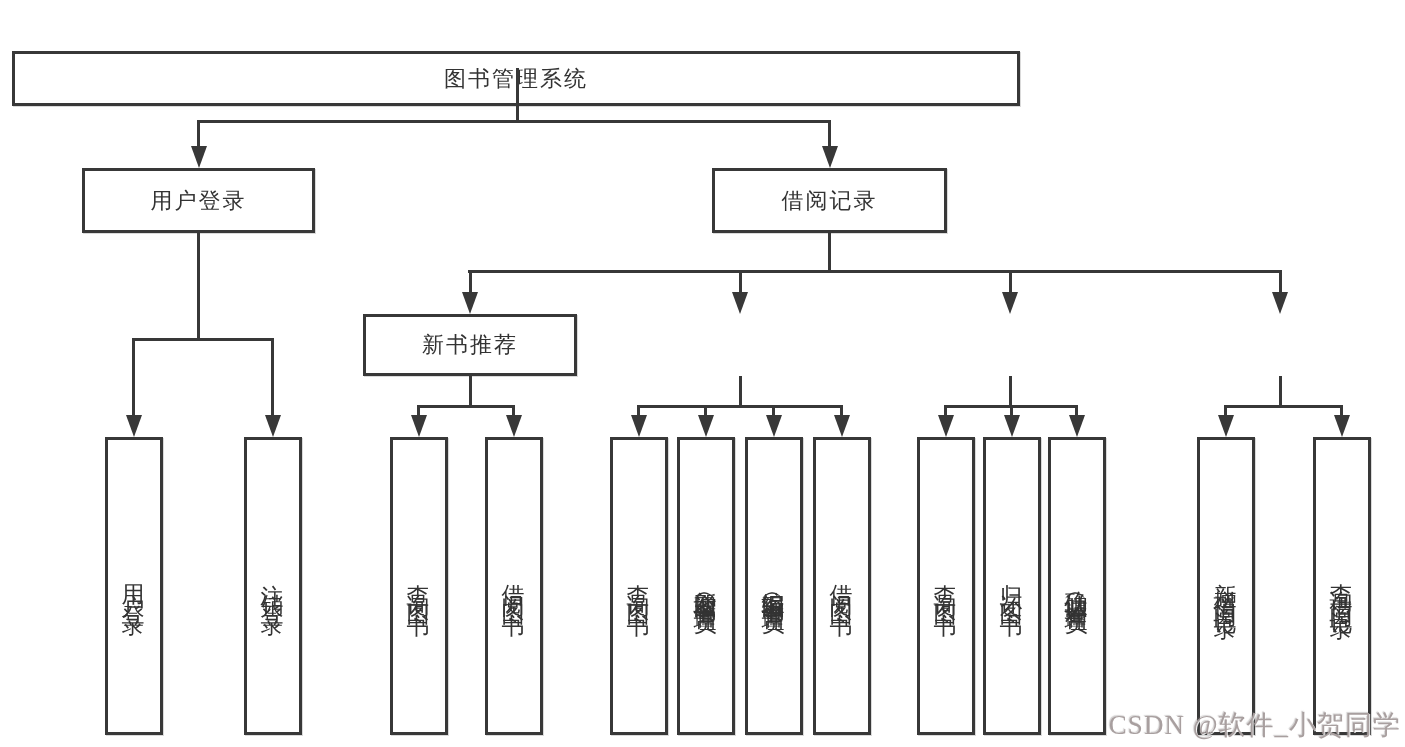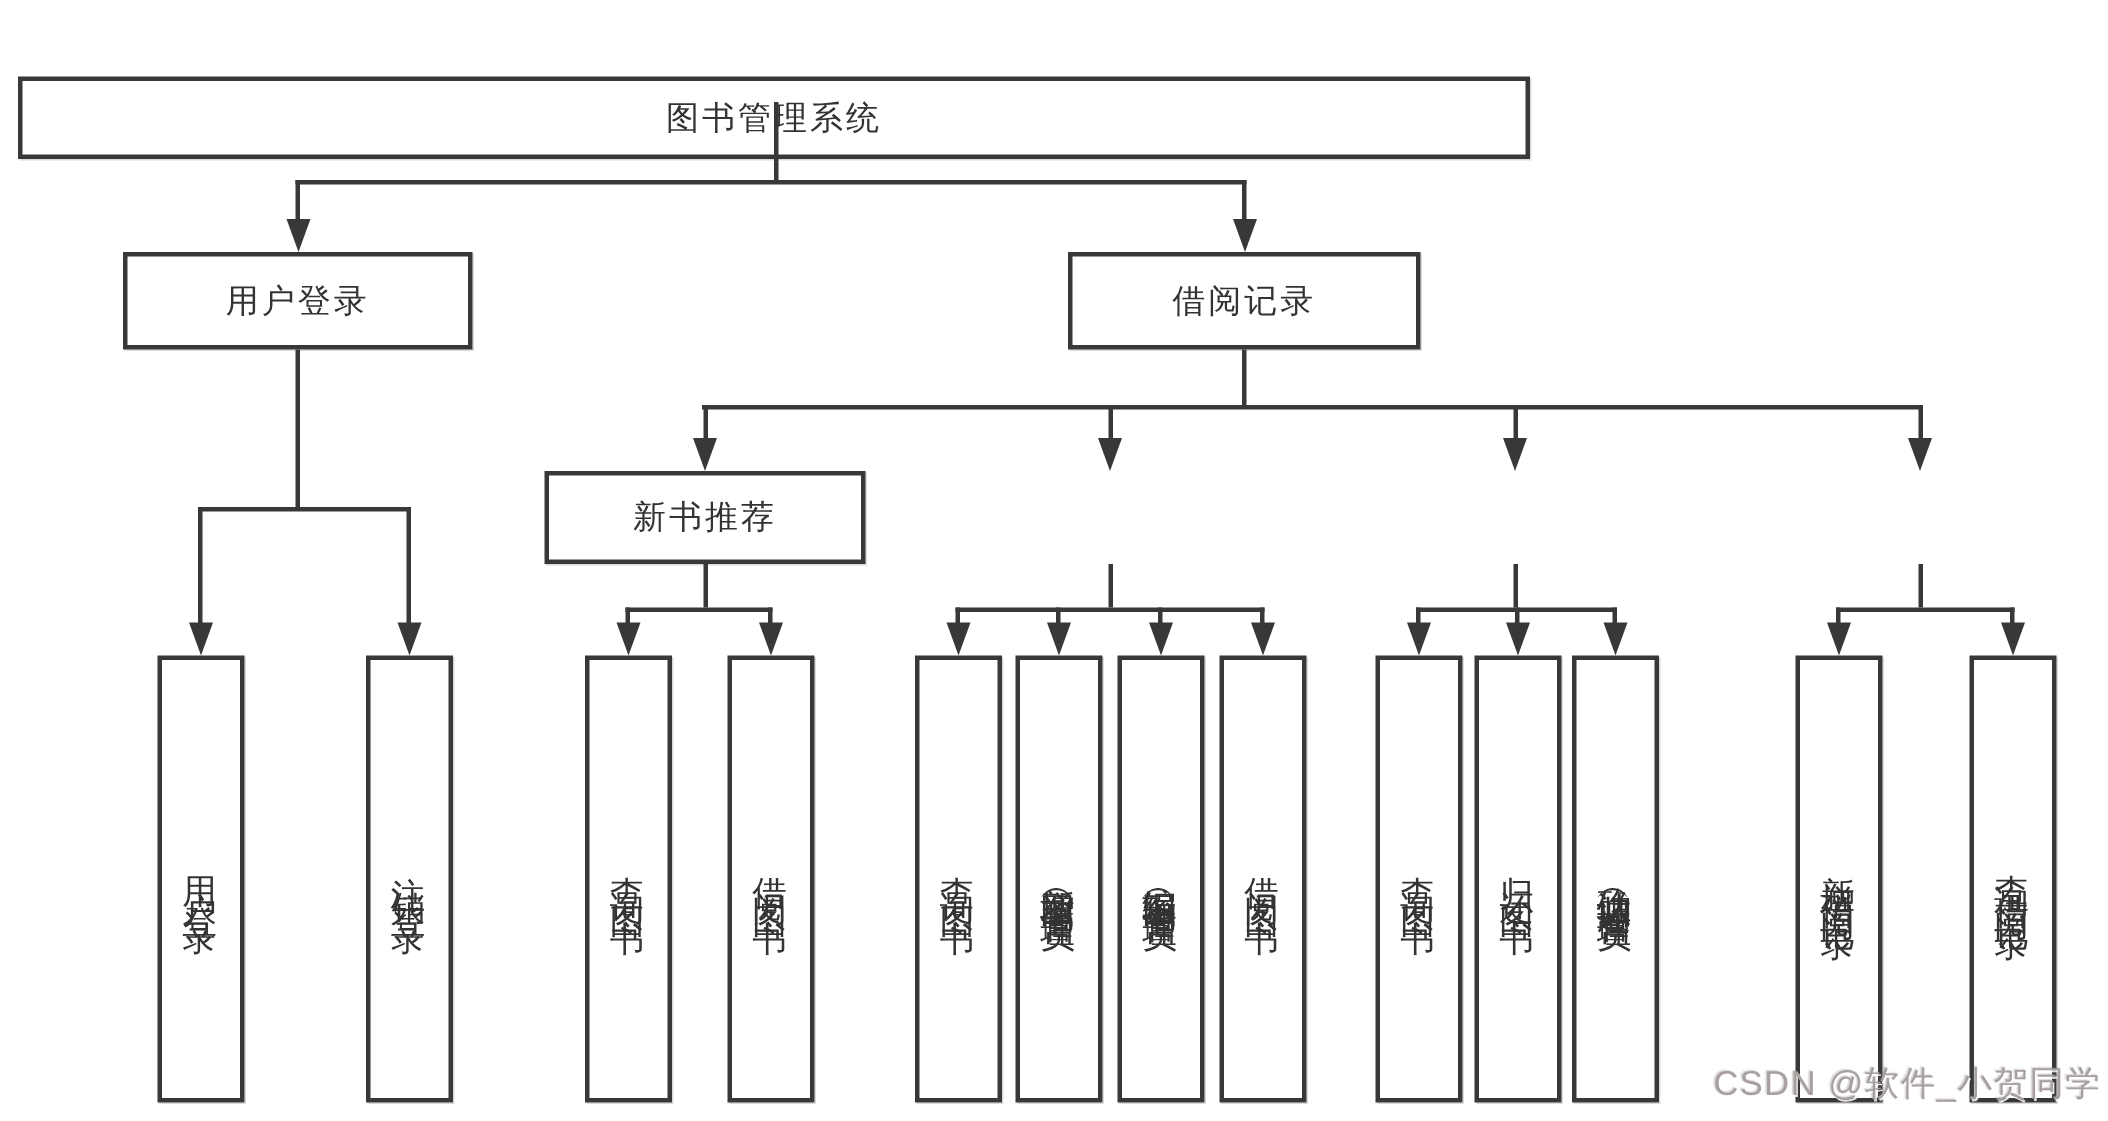--- a/index.html
+++ b/index.html
@@ -46,26 +46,27 @@
     position: absolute;
     width: 0; height: 0;
     border-left: 8px solid transparent;
     border-right: 8px solid transparent;
     border-top: 22px solid #383838;
   }
   #watermark {
     position: absolute;
     top: 707px;
     right: 4px;
-    font-size: 23px;
+    font-size: 27px;
     letter-spacing: 1px;
     color: #a89f9f;
     text-shadow: 1px 1px 0 rgba(255,255,255,0.85), -1px -1px 1px rgba(120,115,115,0.35);
     z-index: 10;
     white-space: nowrap;
+    font-family: Liberation Serif, serif;
   }
 </style>
 </head>
 <body>
 
 <div id="canvas">
 
   <div class="node" style="left:12px; top:7px; width:1008px; height:55px;margin-top:44px;">
     <span>图书管理系统</span>
   </div>

